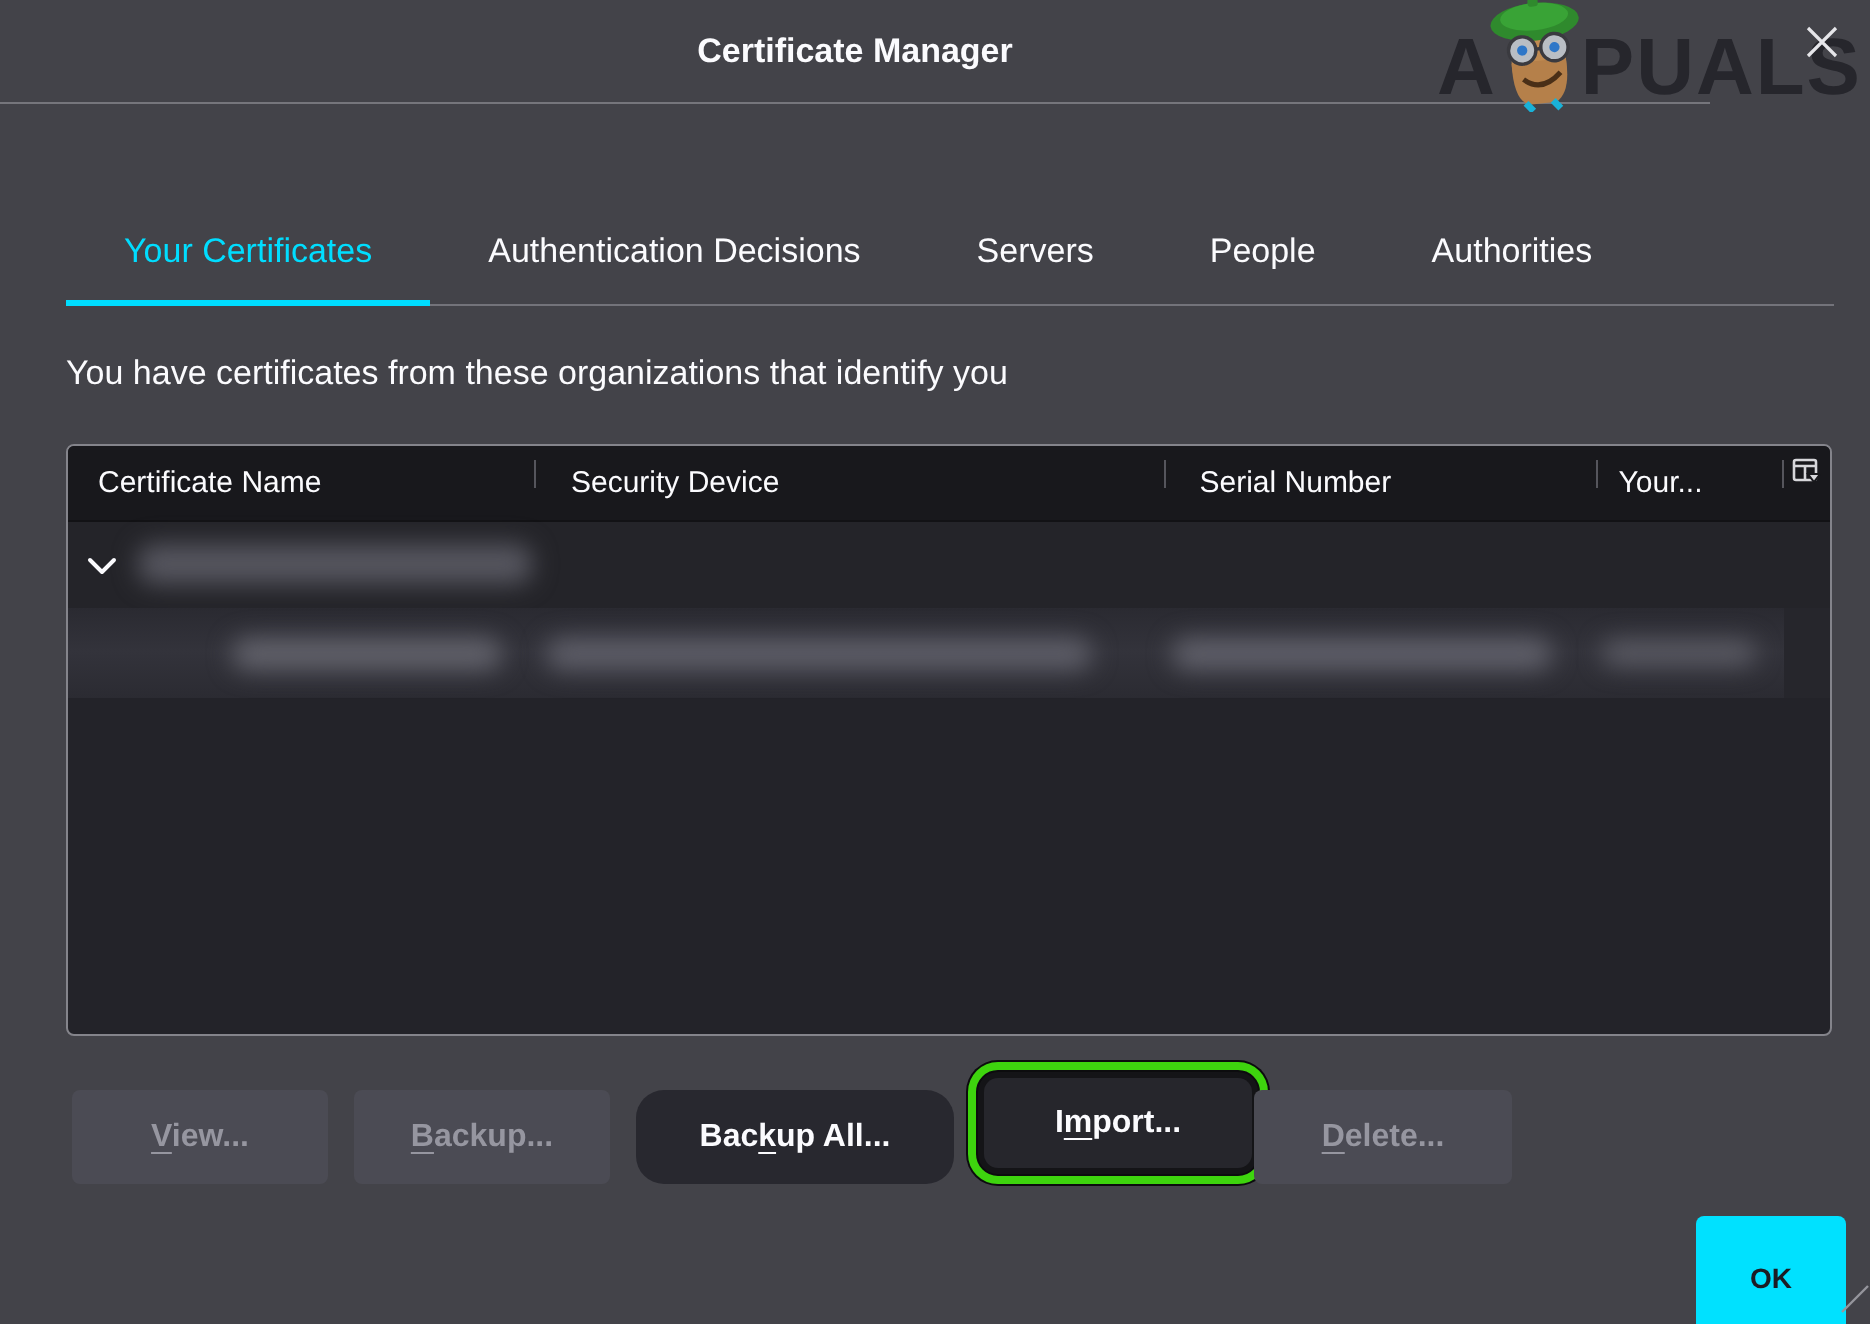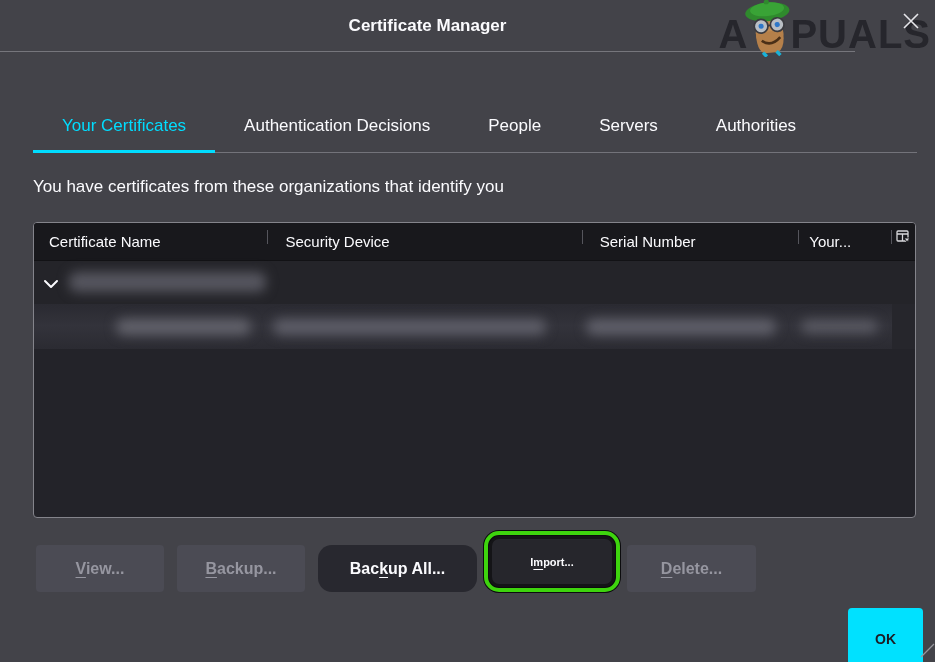--- a/index.html
+++ b/index.html
@@ -49,21 +49,21 @@
 
   
   .btn { position:absolute; top:545px; height:47px; border:none; border-radius:4px; font-family:"Liberation Sans", sans-serif; font-size:16px; font-weight:600; cursor:default; }
   .btn.disabled { background:#4b4b54; color:#9696a0; }
   .btn.dark { background:#28282f; color:#fbfbfe;border-radius:14px; }
   .btn-view { left:36px; width:128px; }
   .btn-backup { left:177px; width:128px; }
   .btn-backup-all { left:318px; width:159px; }
   .btn-delete { left:627px; width:129px; }
   .import-ring { position:absolute; left:484px; top:531px; border:4px solid #3ed40e; border-radius:15px; padding:4px; background:#141417; box-shadow:0 0 0 1px #0c0c0e, inset 0 0 0 1px #0c0c0e; }
-  .btn-import { position:relative; top:0; left:0; display:block; width:120px; height:45px; background:#26262c; color:#fbfbfe; border:none; border-radius:7px; font-family:"Liberation Sans", sans-serif; font-size:11px; font-weight:600; }
+  .btn-import { position:relative; top:0; left:0; display:block; width:134px; height:45px; background:#26262c; color:#fbfbfe; border:none; border-radius:7px; font-family:"Liberation Sans", sans-serif; font-size:16px; font-weight:600; }
   .ak { text-decoration:underline; text-underline-offset:3px; }
 
   .btn-ok { position:absolute; left:848px; top:608px; width:75px; height:62px; background:#00e1ff; color:#1c1c24; border:none; border-radius:4px; font-family:"Liberation Sans", sans-serif; font-size:14px; font-weight:600; }
 
   .grip { position:absolute; right:0; bottom:0; }
 </style>
 </head>
 <body>
 
 <div class="window">
@@ -98,22 +98,22 @@
           <path d="M20 62 L24 67 M36 62 L40 67" stroke="#19b2d8" stroke-width="4"></path>
         </g>
       </svg>
     </span>
     <span class="wm-text">PUALS</span>
   </div>
 
   <div class="tabstrip">
     <div class="tab active">Your Certificates</div>
     <div class="tab">Authentication Decisions</div>
+    <div class="tab">Servers</div>
     <div class="tab">People</div>
-    <div class="tab">Servers</div>
     <div class="tab">Authorities</div>
   </div>
 
   <div class="desc">You have certificates from these organizations that identify you</div>
 
   <div class="cert-table">
     <div class="thead">
       <div class="hcell hc1">Certificate Name</div>
       <div class="hcell hc2">Security Device</div>
       <div class="hcell hc3">Serial Number</div>

